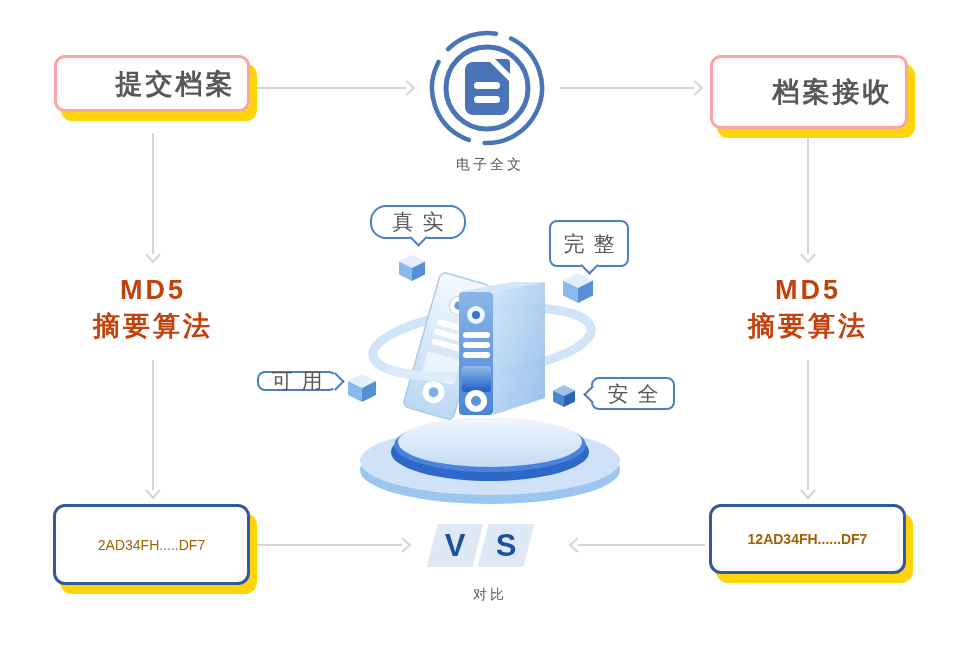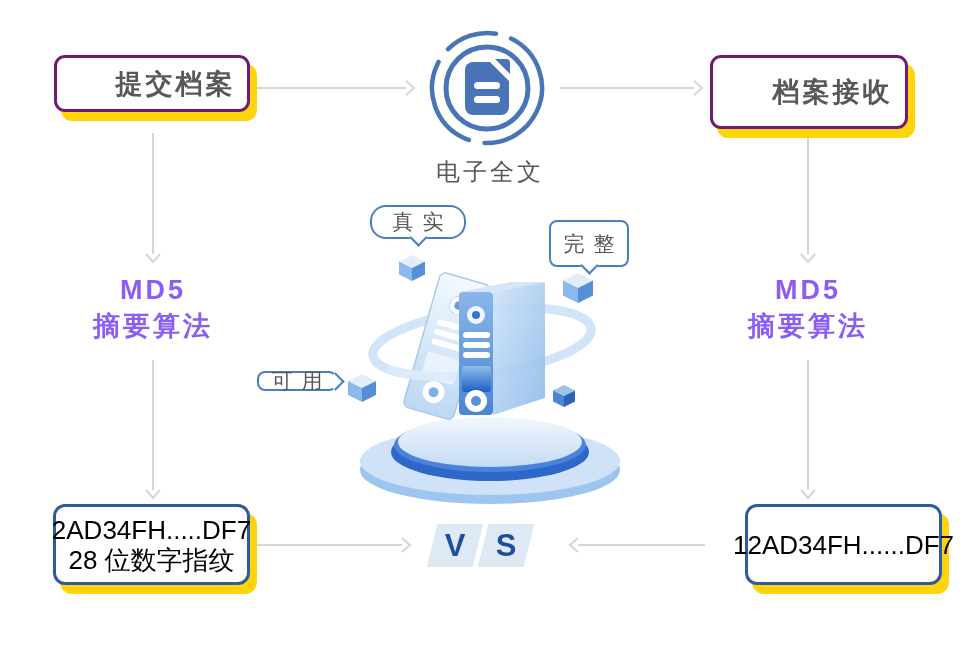--- a/index.html
+++ b/index.html
@@ -3,45 +3,45 @@
 <meta charset="utf-8">
 <style>
   html,body{margin:0;padding:0;background:#fff;}
   .stage{
     position:relative;width:967px;height:646px;background:#ffffff;overflow:hidden;
     font-family:"Liberation Sans","DejaVu Sans",sans-serif;color:#595757;
   }
   
   .flow-box{
     position:absolute;box-sizing:border-box;background:#fff;
-    border:3px solid #701a75;border-radius:11px;
+    border:3px solid #fca5a5;border-radius:11px;
     box-shadow:7px 9px 0 0 #FFD40A;
     display:flex;align-items:center;justify-content:center;padding-left:44px;
   }
   .flow-box .ttl{font-size:27px;font-weight:bold;letter-spacing:3px;padding-left:3px;}
   #box-submit{left:54px;top:55px;width:196px;height:57px;}
   #box-receive{left:710px;top:55px;width:198px;height:74px;}
   .fp-box{
     position:absolute;box-sizing:border-box;background:#fff;
     border:3px solid #2f5b9d;border-radius:12px;
     box-shadow:7px 9px 0 0 #FFD40A;
     display:flex;flex-direction:column;align-items:center;justify-content:center;
-    font-size:26px;line-height:30px;color:#000000;
+    font-size:14px;line-height:30px;color:#a16207;
   }
   #box-fp-left{left:53px;top:504px;width:197px;height:81px;}
-  #box-fp-right{left:745px;top:504px;width:197px;height:81px;}
+  #box-fp-right{left:709px;top:504px;width:197px;height:70px;font-weight:bold;}
   
   .md5{
     position:absolute;width:170px;text-align:center;
-    font-size:27px;font-weight:bold;line-height:36px;letter-spacing:3px;color:#8b5cf6;
+    font-size:27px;font-weight:bold;line-height:36px;letter-spacing:3px;color:#c2410c;
   }
   #md5-left{left:68px;top:272px;}
   #md5-right{left:723px;top:272px;}
   
-  .caption{position:absolute;text-align:center;font-size:24px;letter-spacing:3px;color:#595757;}
+  .caption{position:absolute;text-align:center;font-size:14px;letter-spacing:3px;color:#595757;}
   #lbl-fulltext{left:427px;top:156px;width:126px;}
   #lbl-compare{left:442px;top:586px;width:96px;}
   
   .bubble{
     position:absolute;box-sizing:border-box;background:#fff;
     border:2px solid #4a7fc1;border-radius:8px;
     display:flex;align-items:center;justify-content:center;
     font-size:21px;color:#595757;letter-spacing:9px;padding-left:9px;
     z-index:5;
   }
@@ -221,35 +221,38 @@
 
   <div class="bubble pt-down" id="bub-authentic">
     <span>真实</span>
   </div>
   <div class="bubble pt-down" id="bub-complete">
     <span>完整</span>
   </div>
   <div class="bubble pt-right" id="bub-usable">
     <span>可用</span>
   </div>
+  <div class="bubble pt-left" id="bub-secure">
+    <span>安全</span>
+  </div>
 
   <div class="fp-box" id="box-fp-left">
     <div>2AD34FH.....DF7</div>
-    <div>28 位数字指纹</div>
   </div>
 
   <div class="fp-box" id="box-fp-right">
     <div>12AD34FH......DF7</div>
   </div>
 
   <div class="vs-wrap">
     <div class="vs-cell">
       <div class="vs-tile"></div>
       <span class="vs-letter">V</span>
     </div>
     <div class="vs-cell">
       <div class="vs-tile"></div>
       <span class="vs-letter">S</span>
     </div>
   </div>
 
+  <div class="caption" id="lbl-compare">对比</div>
 
 </div>
 
 </body></html>

